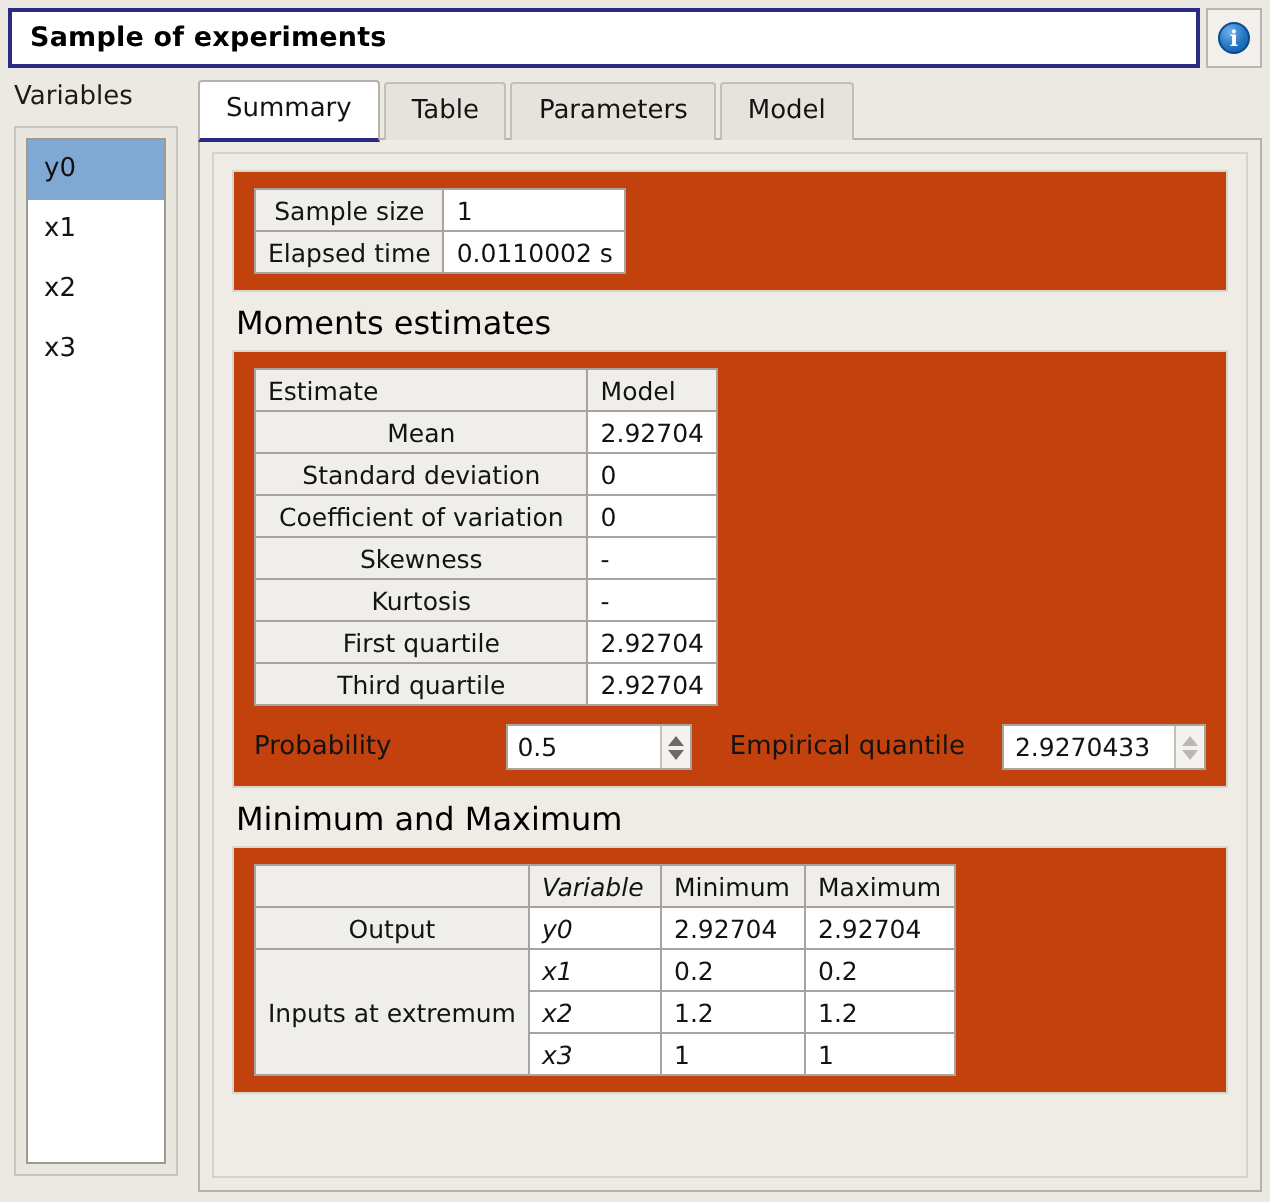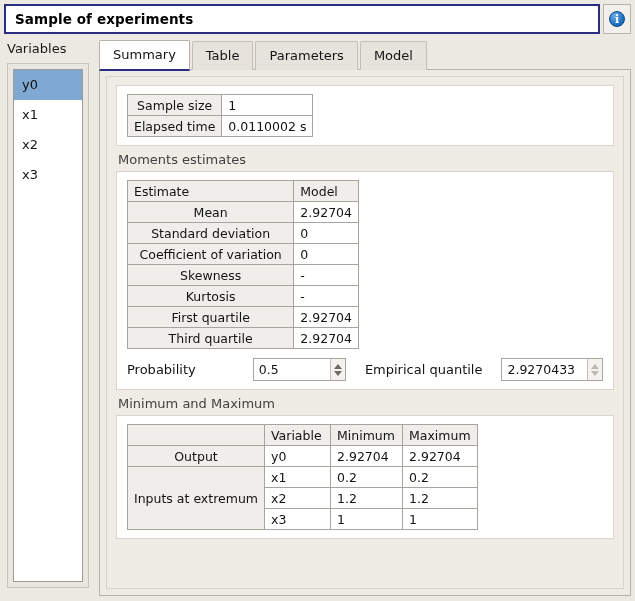--- a/index.html
+++ b/index.html
@@ -138,27 +138,27 @@
   #panel-inner {
     width: 100%; height: 100%;
     background: #efece6;
     border: 1px solid #d7d3cb;
     padding: 8px 9px;
     overflow: hidden;
   }
 
   .group-box {
     border: 1px solid #d9d5cd;
-    background: #ffffff;
+    background: #c2410c;
     padding: 8px 10px;
     margin-bottom: 4px;
   }
   .section-label {
-    font-size: 13px;
-    color: #404040;
+    font-size: 16px;
+    color: #000000;
     margin: 6px 0 4px 2px;
   }
 
   
   table.grid {
     border-collapse: collapse;
     background: #fff;
     font-size: 12.5px;
   }
   table.grid td, table.grid th {
@@ -177,21 +177,21 @@
   #info-table td.v { background: #ffffff; text-align: left; min-width: 86px; }
 
   
   #moments-table { width: 232px; }
   #moments-table td.k { width: 168px; text-align: center; background: #f0eeea; }
   #moments-table td.v { width: 64px; text-align: left; background: #ffffff; }
   #moments-table td.hdr { background: #f0eeea; text-align: left; }
 
   
   #minmax-table td.c0 { width: 82px; text-align: center; background: #f0eeea; }
-  #minmax-table td.c1 { width: 66px; }
+  #minmax-table td.c1 { width: 66px; font-style: italic; }
   #minmax-table td.c2 { width: 72px; }
   #minmax-table td.c3 { width: 72px; }
 
   
   #prob-row {
     display: flex;
     align-items: center;
     gap: 19px;
   }
   .field-label { font-size: 13px; color: #131313; white-space: nowrap; }

